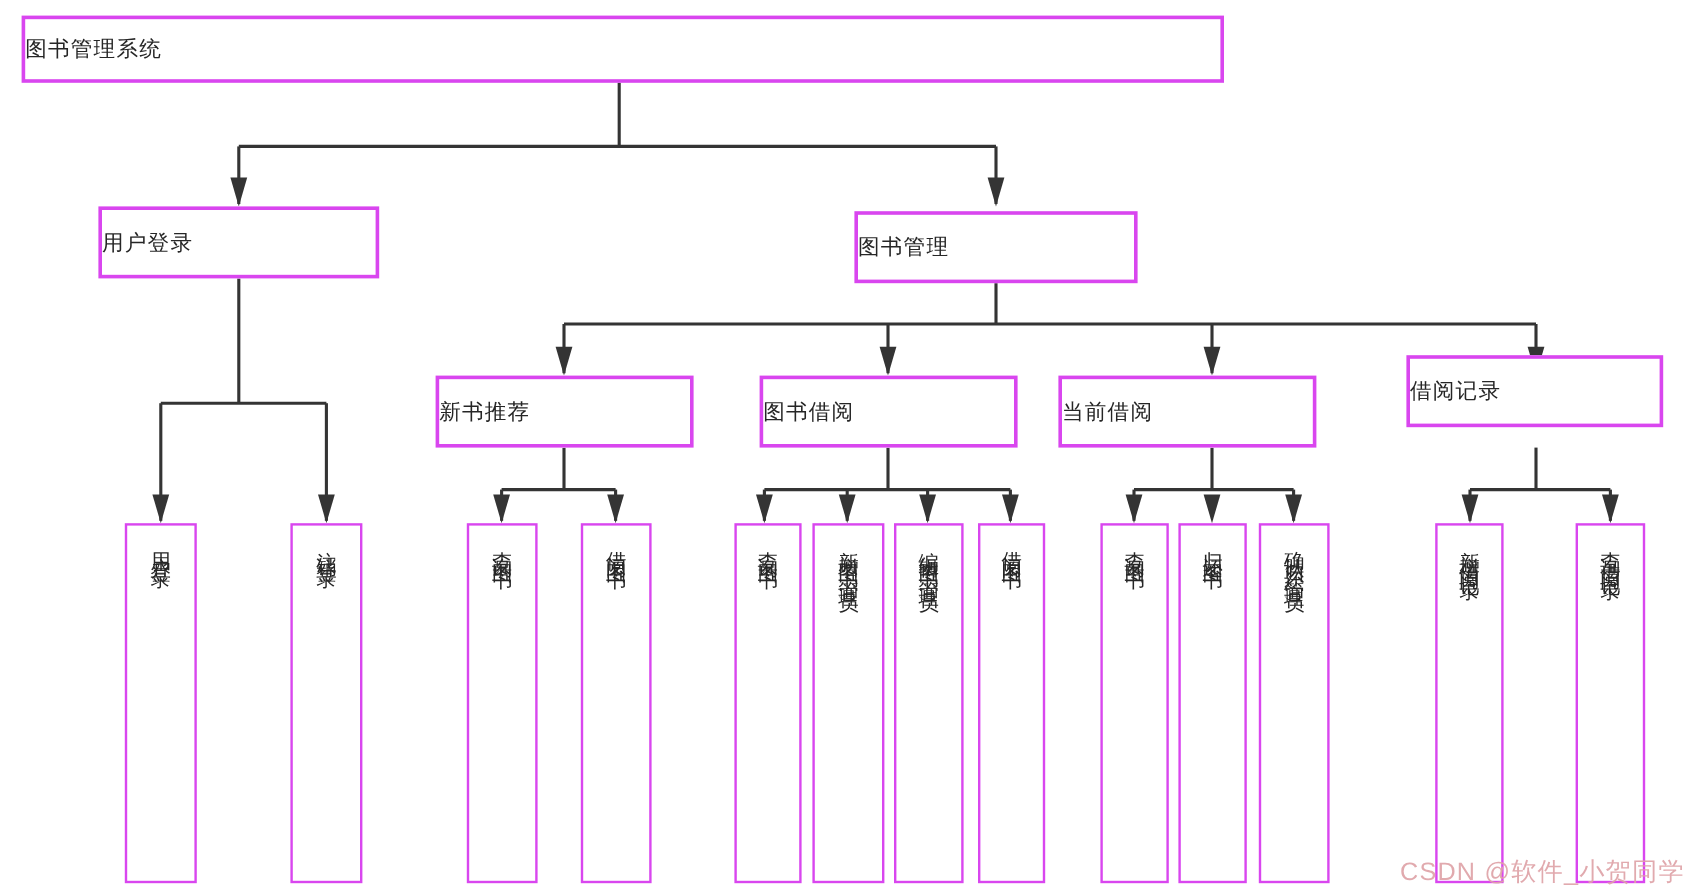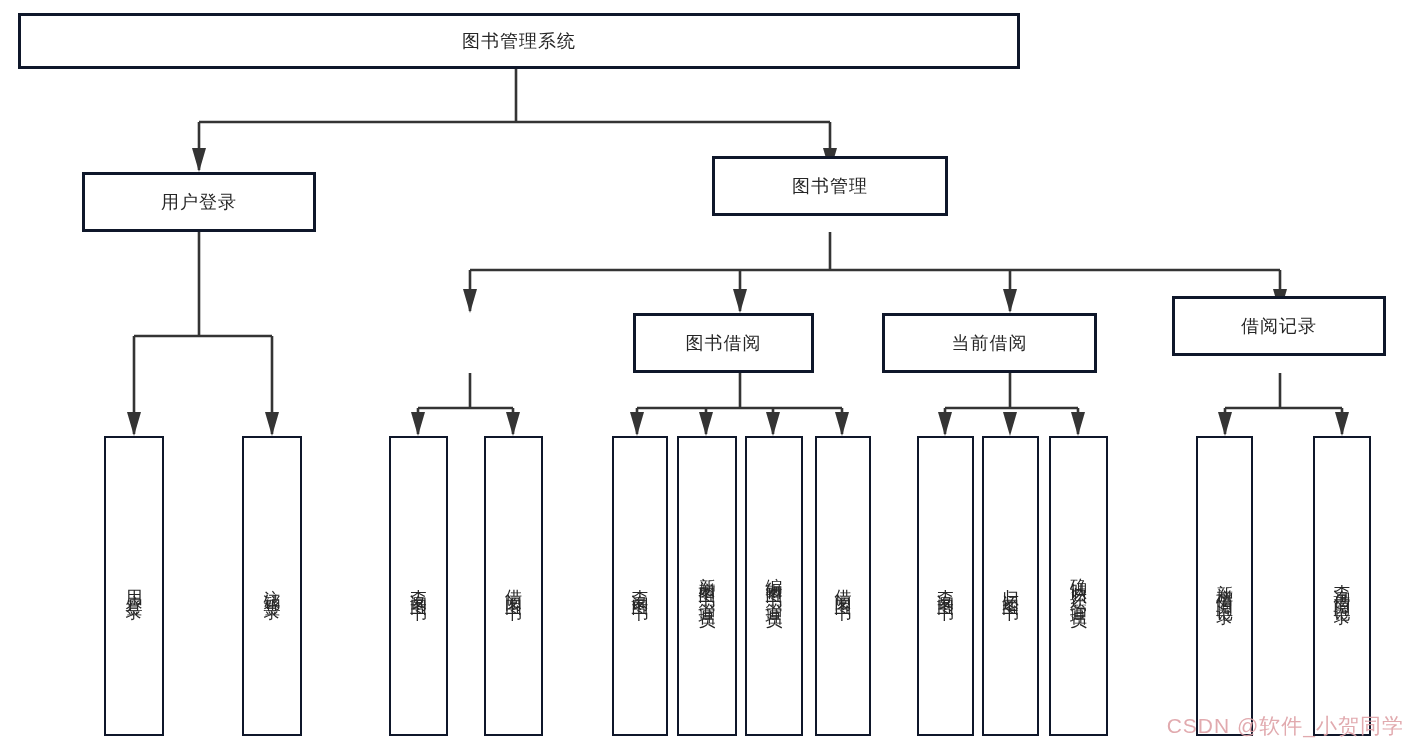--- a/index.html
+++ b/index.html
@@ -3,22 +3,22 @@
 <meta charset="utf-8">
 <style>
   html,body{margin:0;padding:0;background:#fff;}
   .stage{
     position:relative;width:1405px;height:747px;background:#fff;overflow:hidden;
     font-family:"Liberation Sans","DejaVu Sans",sans-serif;
   }
   .wires{position:absolute;left:0;top:0;}
   .box{
     position:absolute;box-sizing:border-box;background:#fff;
-    border:3px solid #0f172a;color:#262626;
-    display:flex;align-items:center;justify-content:center;
+    border:3px solid #d946ef;color:#262626;
+    display:flex;align-items:center;
     font-size:18px;letter-spacing:1px;white-space:nowrap;
   }
   .box.root{font-size:18px;}
   .box.vert{
     border-width:2.5px;
     writing-mode:vertical-rl;text-orientation:mixed;
     letter-spacing:5px;line-height:1;font-size:17px;white-space:normal;
     padding:8px 0;
   }
   .watermark{
@@ -98,25 +98,28 @@
     </g>
   </svg>
 
   <div class="box root" style="left:18px;top:13px;width:1002px;height:56px">
     <span>图书管理系统</span>
   </div>
 
   <div class="box" style="left:82px;top:172px;width:234px;height:60px">
     <span>用户登录</span>
   </div>
-  <div class="box" style="left:712px;top:156px;width:236px;height:60px">
+  <div class="box" style="left:712px;top:176px;width:236px;height:60px">
     <span>图书管理</span>
   </div>
 
-  <div class="box" style="left:633px;top:313px;width:181px;height:60px">
+  <div class="box" style="left:363px;top:313px;width:215px;height:60px">
+    <span>新书推荐</span>
+  </div>
+  <div class="box" style="left:633px;top:313px;width:215px;height:60px">
     <span>图书借阅</span>
   </div>
   <div class="box" style="left:882px;top:313px;width:215px;height:60px">
     <span>当前借阅</span>
   </div>
   <div class="box" style="left:1172px;top:296px;width:214px;height:60px">
     <span>借阅记录</span>
   </div>
 
   <div class="box vert" style="left:104px;top:436px;width:60px;height:300px">

